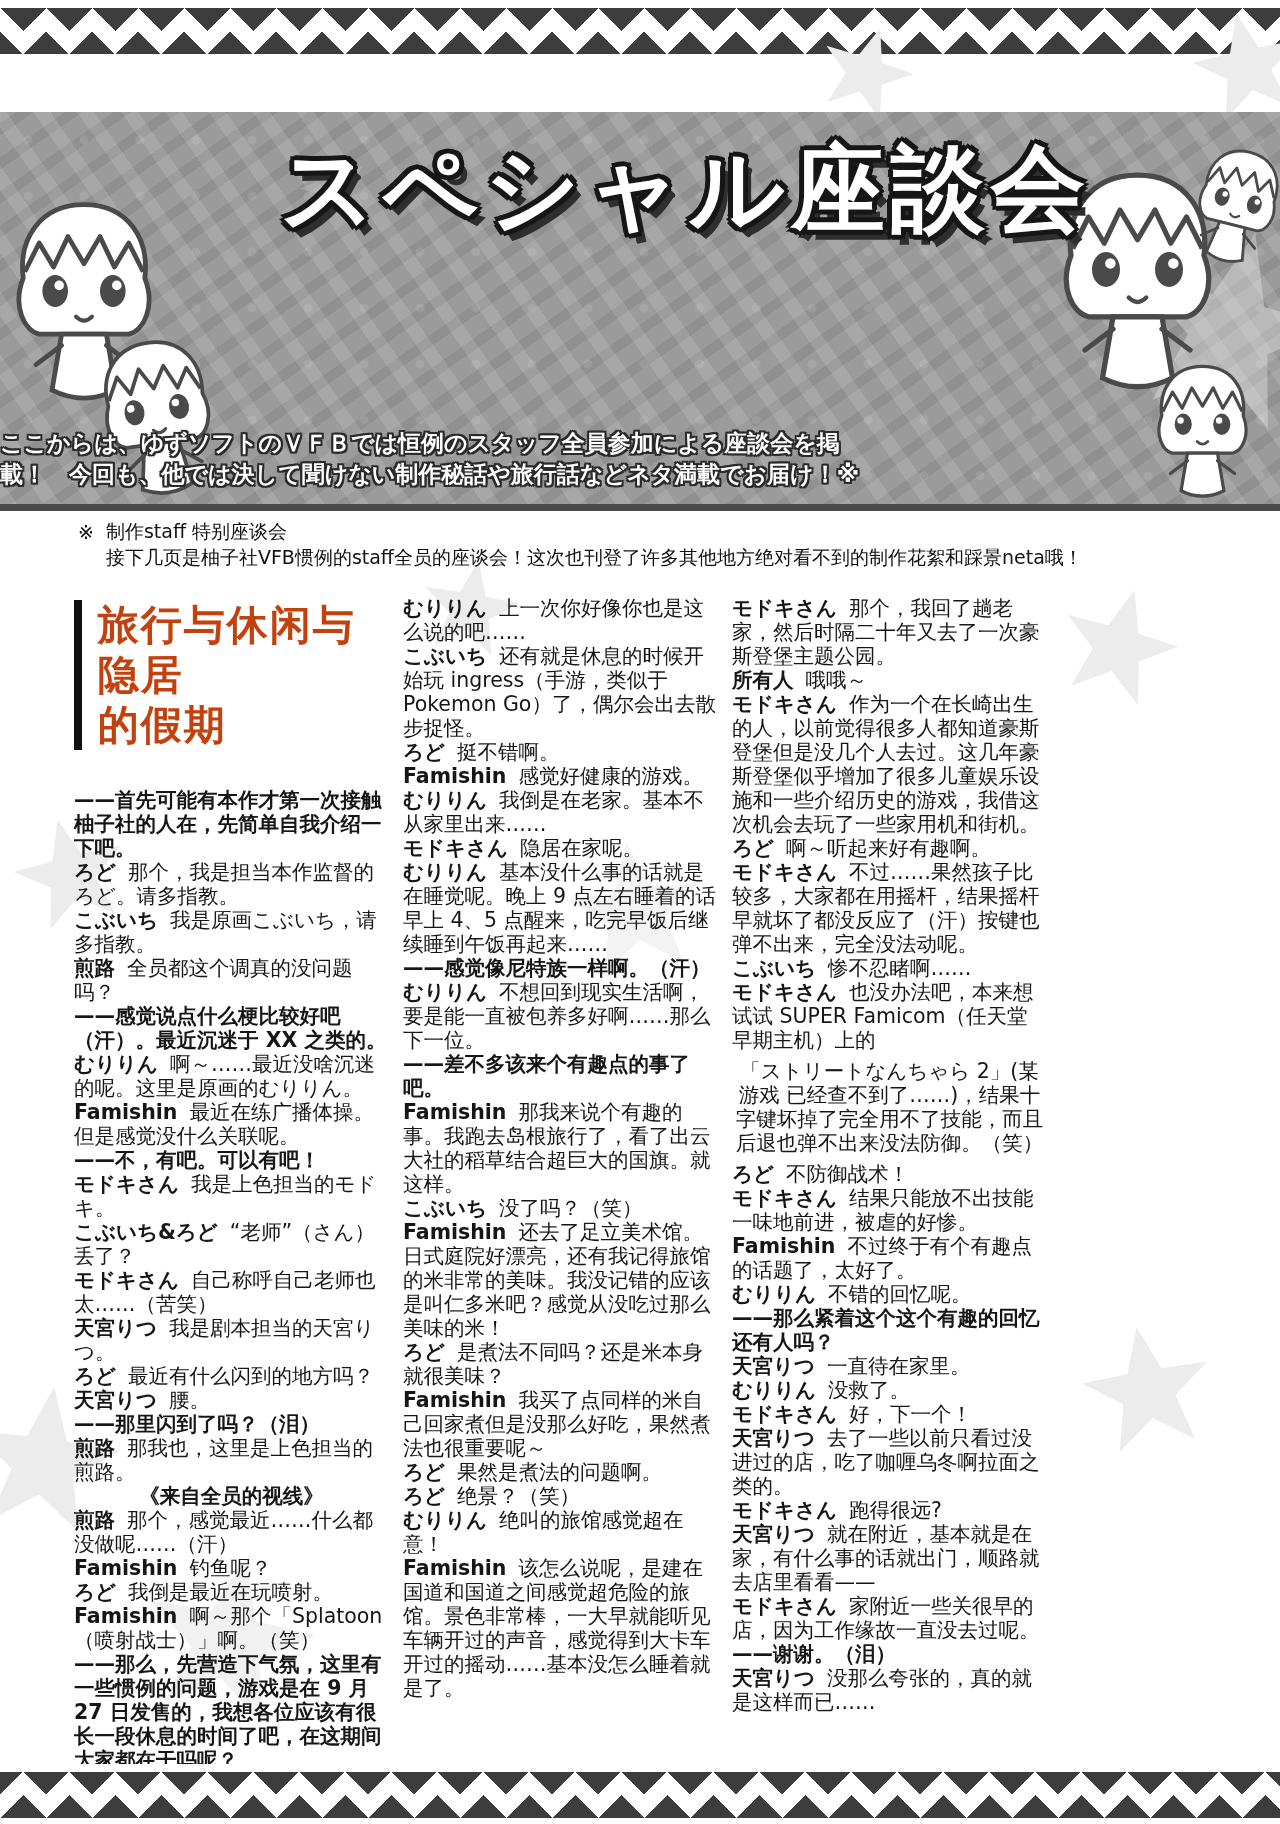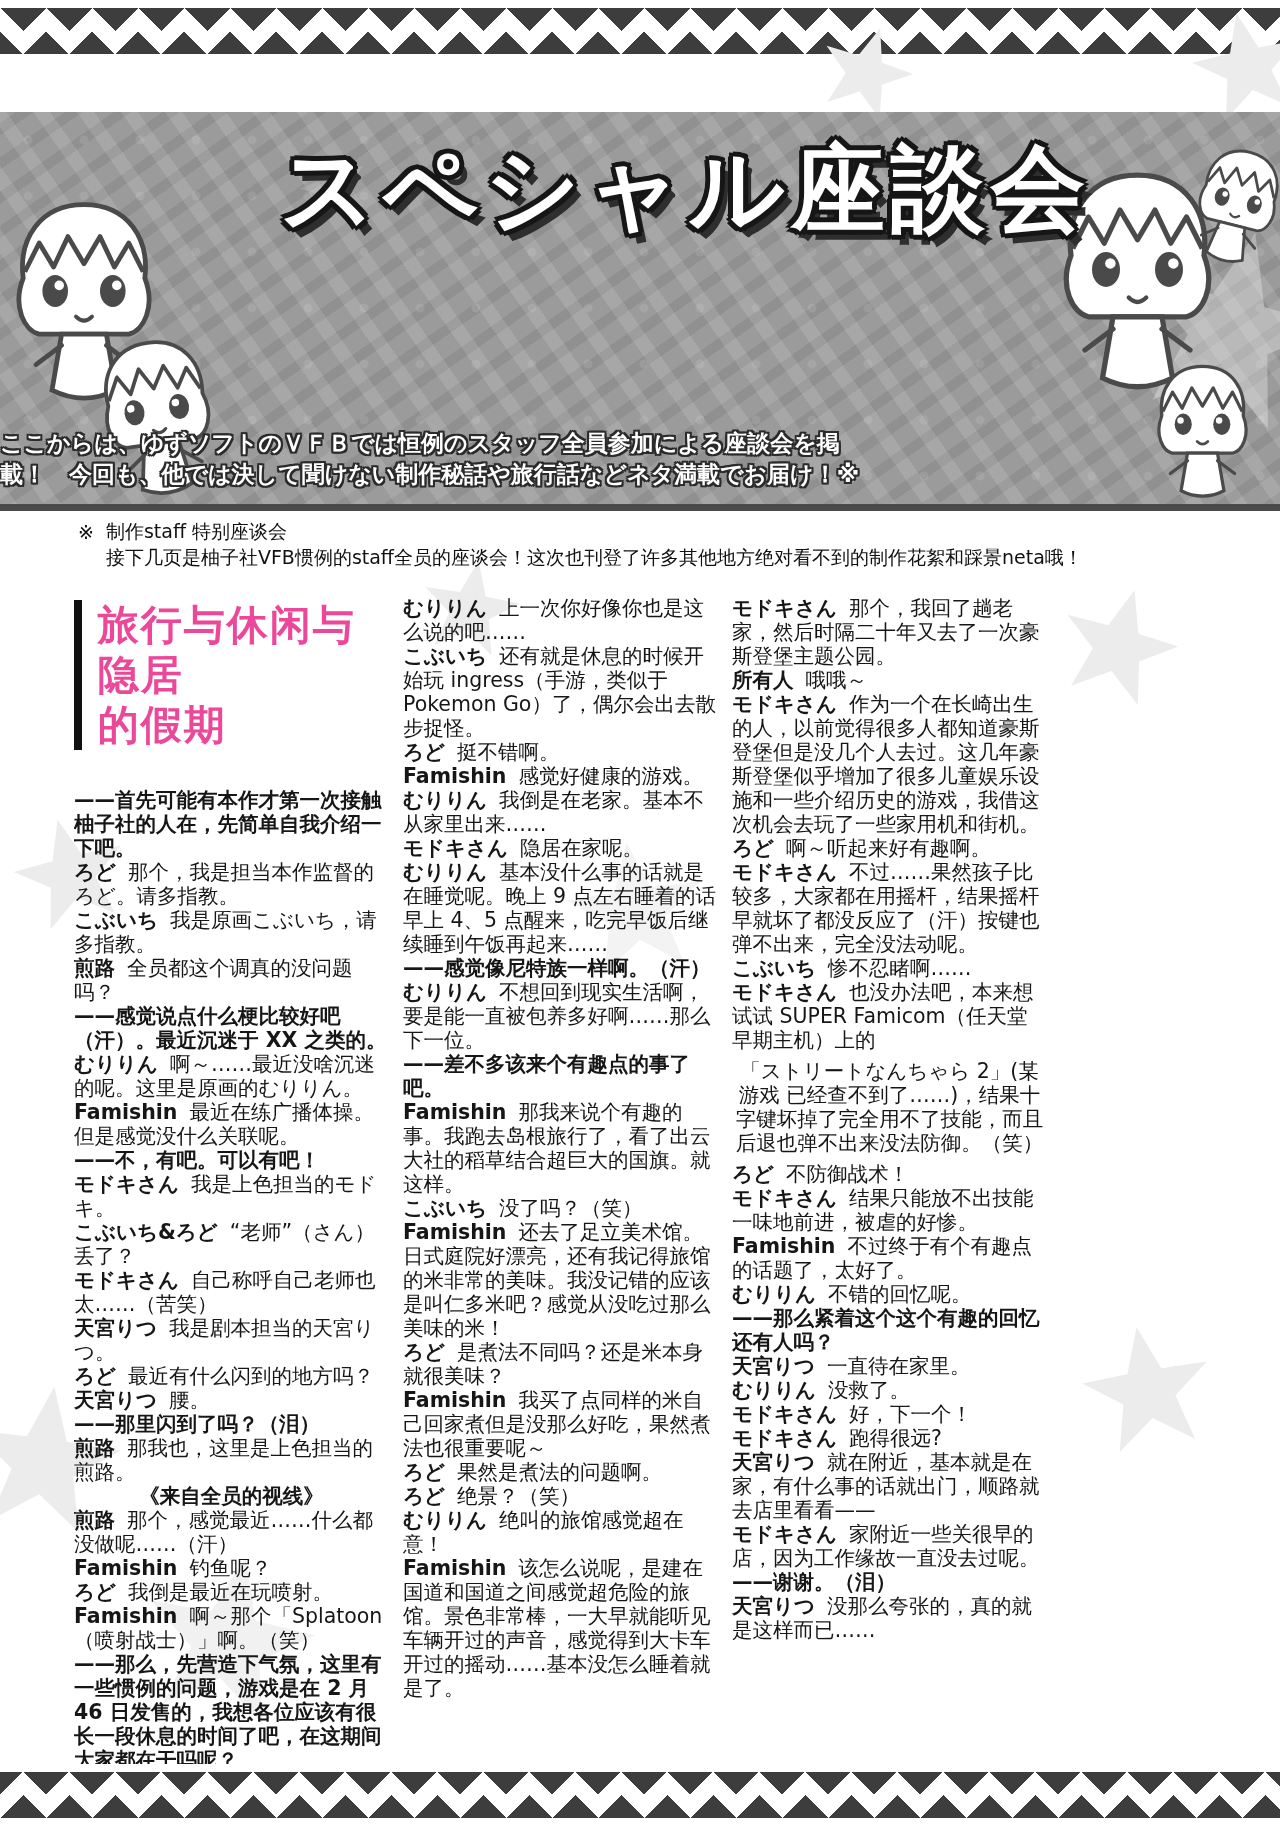--- a/index.html
+++ b/index.html
@@ -68,21 +68,21 @@
   .columns{position:absolute;top:596px;left:74px;width:973px;height:1168px;display:flex;gap:14px;z-index:2;overflow:hidden;}
   .col{width:315px;font-size:20.5px;line-height:24px;text-align:left;}
   .para{margin:0;}
   .q{font-weight:bold;}
   .center{text-align:center;font-weight:bold;}
   .cont{margin:7px 0;text-align:center;}
   .spk{font-weight:bold;margin-right:12px;margin-top:16px;}
 
   .sec-title{display:flex;margin:4px 0 38px 0;}
   .sec-title .bar{width:9px;background:#111;margin-right:16px;}
-  .sec-title .t{font-size:41px;line-height:50px;font-weight:bold;letter-spacing:2px;color:#ec4899;}
+  .sec-title .t{font-size:41px;line-height:50px;font-weight:bold;letter-spacing:2px;color:#c2410c;}
 </style>
 </head>
 <body>
 
 <svg width="0" height="0" style="position:absolute">
   <defs>
     <g id="chibi-def">
       <path d="M50 6 C 22 6 9 28 12 52 C 5 70 13 85 22 87 L 78 87 C 87 85 95 70 88 52 C 91 28 78 6 50 6 Z" fill="#ffffff" stroke="#4a4a4a" stroke-width="3"></path>
       <path d="M13 48 L22 30 L31 45 L40 26 L50 43 L60 26 L69 45 L78 30 L87 48" fill="none" stroke="#4a4a4a" stroke-width="3" stroke-linejoin="round"></path>
       <ellipse cx="32" cy="60" rx="8" ry="10" fill="#4a4a4a"></ellipse>
@@ -172,21 +172,21 @@
         <p class="para speech"><span class="spk">天宮りつ</span>我是剧本担当的天宮りつ。</p>
         <p class="para speech"><span class="spk">ろど</span>最近有什么闪到的地方吗？</p>
         <p class="para speech"><span class="spk">天宮りつ</span>腰。</p>
         <p class="para q">——那里闪到了吗？（泪）</p>
         <p class="para speech"><span class="spk">煎路</span>那我也，这里是上色担当的煎路。</p>
         <p class="para center">《来自全员的视线》</p>
         <p class="para speech"><span class="spk">煎路</span>那个，感觉最近……什么都没做呢……（汗）</p>
         <p class="para speech"><span class="spk">Famishin</span>钓鱼呢？</p>
         <p class="para speech"><span class="spk">ろど</span>我倒是最近在玩喷射。</p>
         <p class="para speech"><span class="spk">Famishin</span>啊～那个「Splatoon（喷射战士）」啊。（笑）</p>
-        <p class="para q">——那么，先营造下气氛，这里有一些惯例的问题，游戏是在 2 月 46 日发售的，我想各位应该有很长一段休息的时间了吧，在这期间大家都在干吗呢？</p>
+        <p class="para q">——那么，先营造下气氛，这里有一些惯例的问题，游戏是在 9 月 27 日发售的，我想各位应该有很长一段休息的时间了吧，在这期间大家都在干吗呢？</p>
       </div>
     <div class="col">
         <p class="para speech"><span class="spk">むりりん</span>上一次你好像你也是这么说的吧……</p>
         <p class="para speech"><span class="spk">こぶいち</span>还有就是休息的时候开始玩 ingress（手游，类似于 Pokemon Go）了，偶尔会出去散步捉怪。</p>
         <p class="para speech"><span class="spk">ろど</span>挺不错啊。</p>
         <p class="para speech"><span class="spk">Famishin</span>感觉好健康的游戏。</p>
         <p class="para speech"><span class="spk">むりりん</span>我倒是在老家。基本不从家里出来……</p>
         <p class="para speech"><span class="spk">モドキさん</span>隐居在家呢。</p>
         <p class="para speech"><span class="spk">むりりん</span>基本没什么事的话就是在睡觉呢。晚上 9 点左右睡着的话早上 4、5 点醒来，吃完早饭后继续睡到午饭再起来……</p>
         <p class="para q">——感觉像尼特族一样啊。（汗）</p>
@@ -212,20 +212,21 @@
         <p class="para speech"><span class="spk">モドキさん</span>也没办法吧，本来想试试 SUPER Famicom（任天堂早期主机）上的</p>
         <p class="para cont">「ストリートなんちゃら 2」(某游戏 已经查不到了……)，结果十字键坏掉了完全用不了技能，而且后退也弹不出来没法防御。（笑）</p>
         <p class="para speech"><span class="spk">ろど</span>不防御战术！</p>
         <p class="para speech"><span class="spk">モドキさん</span>结果只能放不出技能一味地前进，被虐的好惨。</p>
         <p class="para speech"><span class="spk">Famishin</span>不过终于有个有趣点的话题了，太好了。</p>
         <p class="para speech"><span class="spk">むりりん</span>不错的回忆呢。</p>
         <p class="para q">——那么紧着这个这个有趣的回忆还有人吗？</p>
         <p class="para speech"><span class="spk">天宮りつ</span>一直待在家里。</p>
         <p class="para speech"><span class="spk">むりりん</span>没救了。</p>
         <p class="para speech"><span class="spk">モドキさん</span>好，下一个！</p>
+        <p class="para speech"><span class="spk">天宮りつ</span>去了一些以前只看过没进过的店，吃了咖喱乌冬啊拉面之类的。</p>
         <p class="para speech"><span class="spk">モドキさん</span>跑得很远?</p>
         <p class="para speech"><span class="spk">天宮りつ</span>就在附近，基本就是在家，有什么事的话就出门，顺路就去店里看看——</p>
         <p class="para speech"><span class="spk">モドキさん</span>家附近一些关很早的店，因为工作缘故一直没去过呢。</p>
         <p class="para q">——谢谢。（泪）</p>
         <p class="para speech"><span class="spk">天宮りつ</span>没那么夸张的，真的就是这样而已……</p>
       </div>
   </div>
 
   <div class="zz zz-bottom"></div>
 </div>

